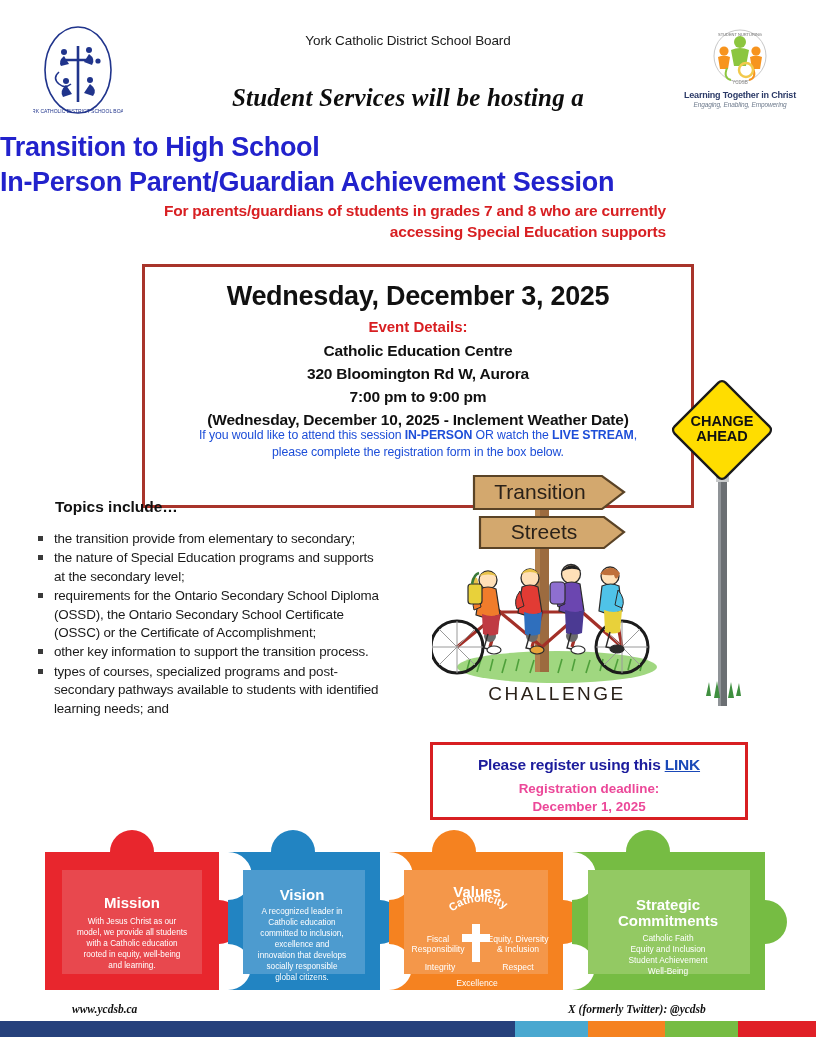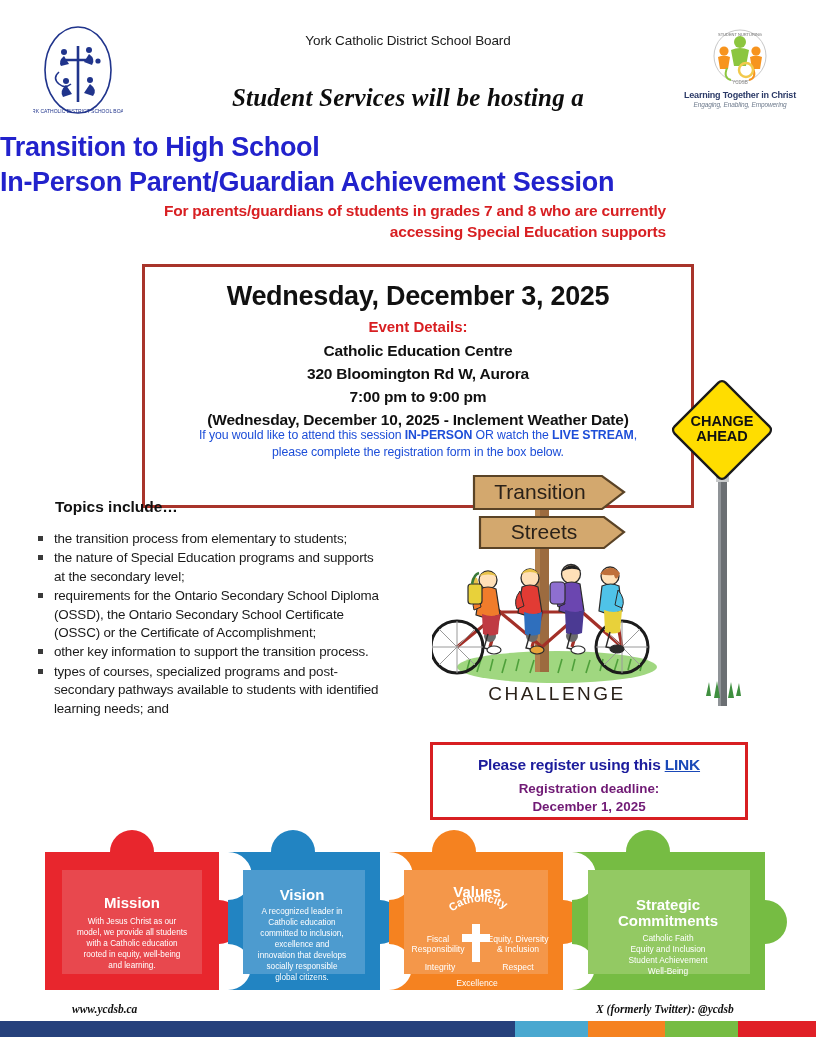--- a/index.html
+++ b/index.html
@@ -98,32 +98,32 @@
     position:absolute;left:430px;top:742px;width:318px;height:78px;
     border:3px solid #d81f22;background:#fff;box-sizing:border-box;
   }
   .reg-line1{
     position:absolute;left:0;right:0;top:11px;text-align:center;
     font-weight:bold;font-size:15.5px;color:#1c1c9c;letter-spacing:-0.2px;
   }
   .reg-line1 .lnk{color:#1a49b8;text-decoration:underline;}
   .reg-line2{
     position:absolute;left:0;right:0;top:35px;text-align:center;
-    font-weight:bold;font-size:13.4px;color:#701a75;line-height:18px;
+    font-weight:bold;font-size:13.4px;color:#ec4899;line-height:18px;
   }
 
   
   .puzzle{position:absolute;left:0;top:822px;width:816px;height:190px;}
 
   .footer-url{
     position:absolute;left:72px;top:1003px;font-family:"Liberation Serif",serif;
     font-style:italic;font-weight:bold;font-size:11.5px;color:#111;
   }
   .footer-twitter{
-    position:absolute;left:596px;top:1003px;font-family:"Liberation Serif",serif;
+    position:absolute;left:568px;top:1003px;font-family:"Liberation Serif",serif;
     font-style:italic;font-weight:bold;font-size:11.5px;color:#111;
   }
 
   .strip{position:absolute;left:0;top:1021px;width:816px;height:16px;}
   .strip span{position:absolute;top:0;height:16px;display:block;}
 </style>
 </head>
 <body>
 
 <div class="page">
@@ -186,21 +186,21 @@
       <div>(Wednesday, December 10, 2025 - Inclement Weather Date)</div>
     </div>
     <div class="event-note">
       <span>If you would like to attend this session </span><b>IN-PERSON</b><span> OR watch the </span><b>LIVE STREAM</b><span>,</span>
       <div>please complete the registration form in the box below.</div>
     </div>
   </div>
 
   <div class="topics-head">Topics include…</div>
   <ul class="topics-list">
-    <li><span class="bull"></span><span>the transition process from elementary to students;</span></li>
+    <li><span class="bull"></span><span>the transition provide from elementary to secondary;</span></li>
     <li><span class="bull"></span><span>the nature of Special Education programs and supports at the secondary level;</span></li>
     <li><span class="bull"></span><span>requirements for the Ontario Secondary School Diploma (OSSD), the Ontario Secondary School Certificate (OSSC) or the Certificate of Accomplishment;</span></li>
     <li><span class="bull"></span><span>other key information to support the transition process.</span></li>
     <li><span class="bull"></span><span>types of courses, specialized programs and post-secondary pathways available to students with identified learning needs; and</span></li>
   </ul>
 
   <div class="sign-wrap">
     <svg width="110" height="330" viewBox="0 0 110 330">
       <rect x="50" y="100" width="9" height="228" fill="#6b6f73"></rect>
       <rect x="50" y="100" width="3" height="228" fill="#8f9397"></rect>

